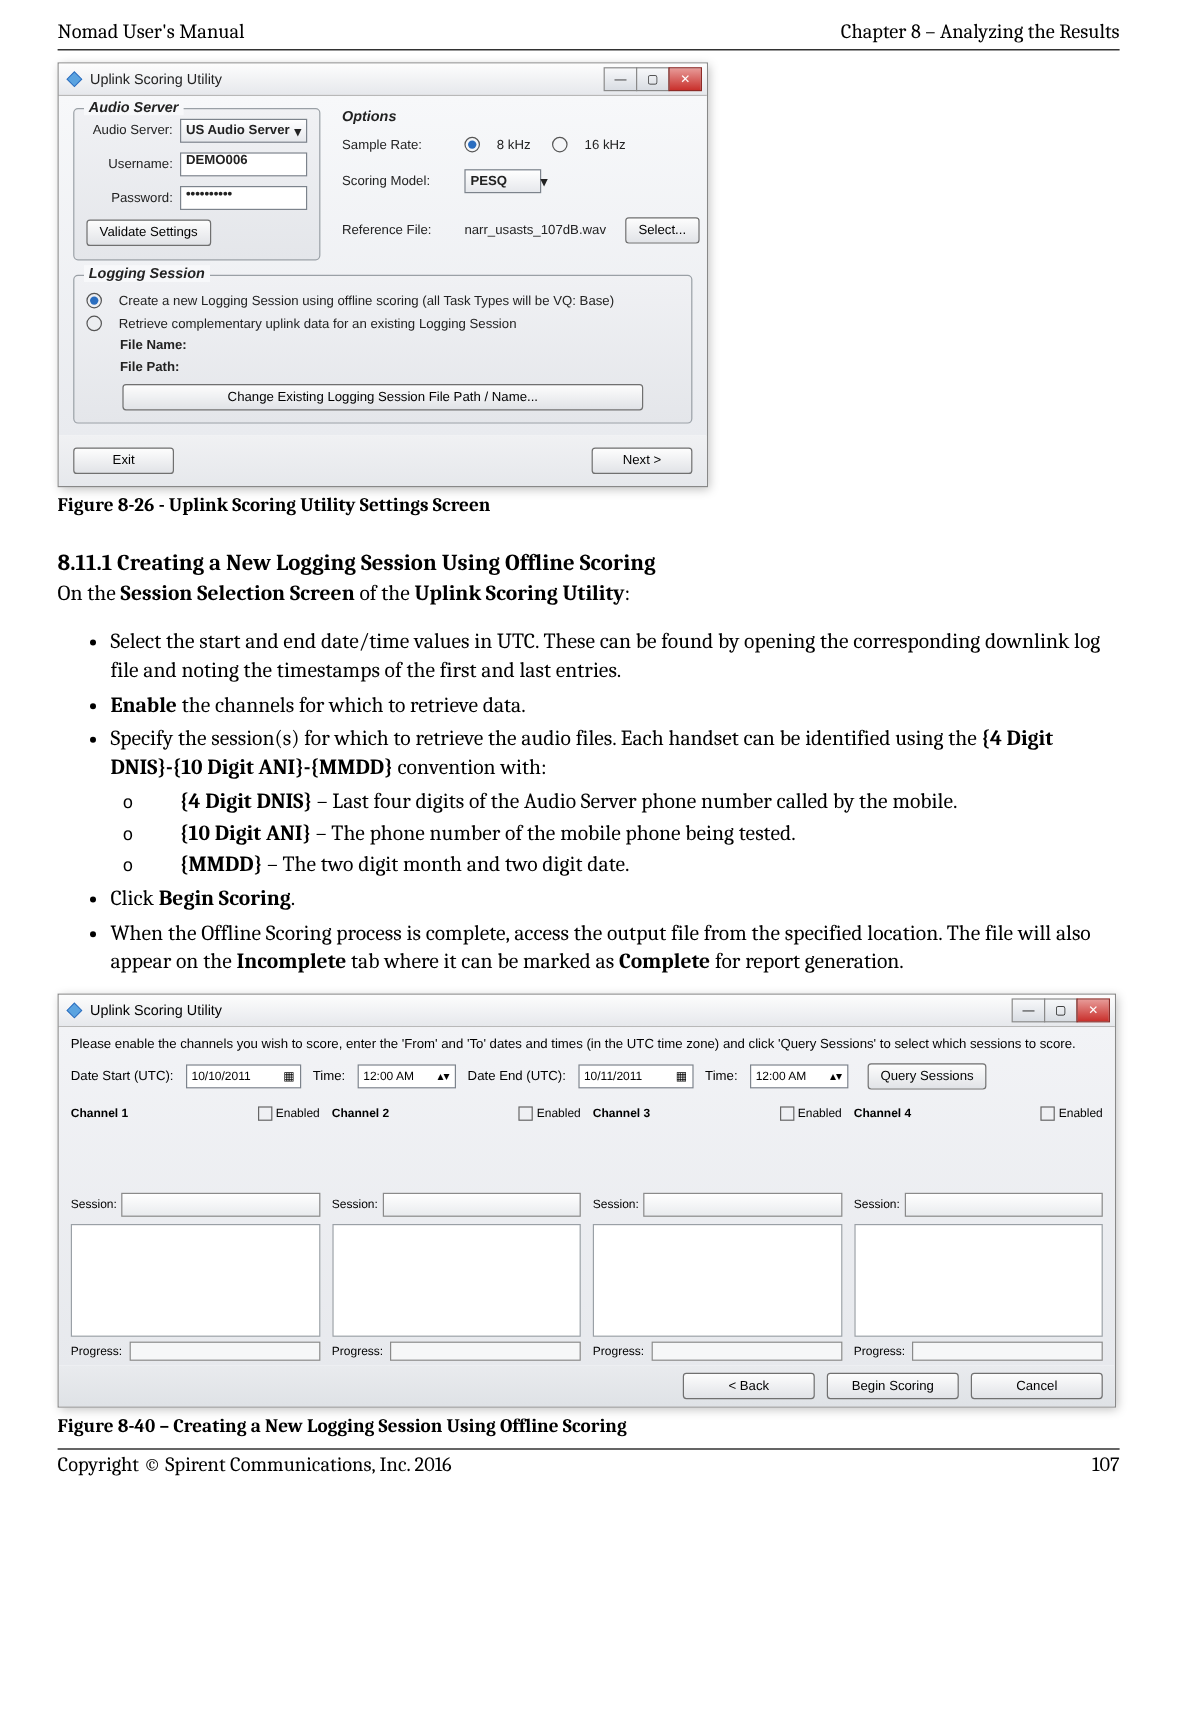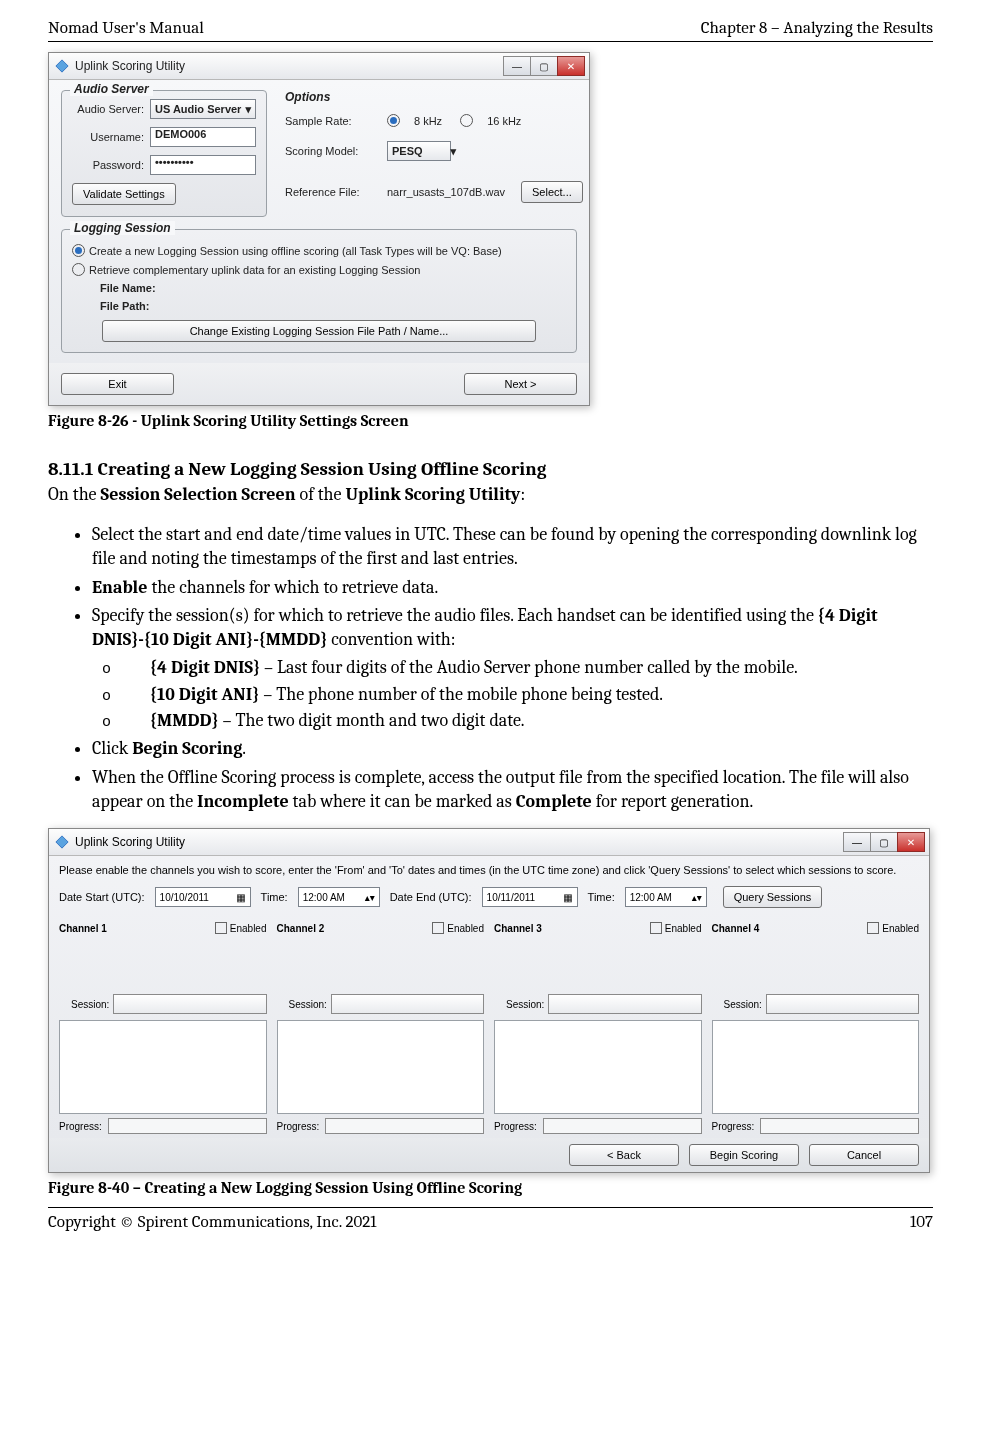--- a/index.html
+++ b/index.html
@@ -159,30 +159,30 @@
     border-radius:3px;
   }
   .radio {
     width:11px;height:11px;border:1px solid #555;border-radius:50%;display:inline-block;vertical-align:middle;margin-right:4px;
     position:relative;
   }
   .radio.checked::after{content:"";position:absolute;inset:2px;border-radius:50%;background:#2a6dbf;}
   .opt-row { display:flex; align-items:center; gap:10px; font-size:11px; margin-bottom:14px;}
   .opt-label { width:92px; }
   .fs-logging { margin-top:12px; }
-  .radio-line { font-size:11px; margin:6px 0; display:flex; align-items:center; gap:0;}
+  .radio-line { font-size:11px; margin:6px 0; display:flex; align-items:center; gap:10px;}
   .kv-row { font-size:11px; margin-left:28px; margin-top:6px;}
   .kv-row .kl { font-weight:bold; display:inline-block; width:68px;}
   .wide-btn {
     display:block;width:88%;margin:8px auto 0;
   }
   .bottom-buttons {
     display:flex; justify-content:space-between; padding:10px 12px; background:linear-gradient(#f0f1f3,#e6e8ec);
   }
-  .bottom-buttons .btn { width:113px; }
+  .bottom-buttons .btn { width:84px; }
 
   
   .ss2 {
     border:1px solid #888;
     width:880px;
     font-family:"Segoe UI",Tahoma,sans-serif;
     font-size:11px;
     box-shadow:2px 2px 8px rgba(0,0,0,.25);
     margin-bottom:4px;
     background:#fff;
@@ -191,21 +191,21 @@
   .ss2 .hint { font-size:11px; margin-bottom:10px; }
   .ss2 .daterow { display:flex; align-items:center; gap:10px; font-size:11px; margin-bottom:14px;}
   .dateinp { border:1px solid #7c838c; background:#fff; height:18px; width:86px; display:inline-flex; align-items:center; padding:0 4px; font-size:10px; justify-content:space-between;}
   .dateinp .cal { font-size:10px; }
   .channels { display:flex; gap:10px; }
   .chan { flex:1; }
   .chan-hd { display:flex; justify-content:space-between; align-items:center; font-size:10px; margin-bottom:4px;gap:16px;}
   .chan-hd .cn { font-weight:bold; }
   .chan-hd .en { display:flex; align-items:center; gap:3px;}
   .cbx { width:10px;height:10px;border:1px solid #666;display:inline-block;}
-  .sess-row { display:flex; align-items:center; gap:4px; font-size:10px; margin:60px 0 6px 12px;}
+  .sess-row { display:flex; align-items:center; gap:4px; font-size:10px; margin:60px 0 6px 0;}
   .sess-sel { flex:1; height:18px; border:1px solid #8a8a8a; background:linear-gradient(#fff,#e9ebee);}
   .listbox { height:92px; border:1px solid #9aa0a6; background:#fff; }
   .prog-row { display:flex; align-items:center; gap:6px; font-size:10px; margin-top:4px;}
   .prog-bar { flex:1; height:14px; border:1px solid #8a8a8a; background:#f6f7f8;}
   .ss2-footer {
     background: linear-gradient(#e9ebee,#dfe2e6);
     padding:6px 10px;
     display:flex; justify-content:flex-end; gap:10px;
   }
   .ss2-footer .btn { width:110px; }
@@ -436,17 +436,17 @@
     <div class="ss2-footer">
       <button class="btn">&lt;  Back</button>
       <button class="btn">Begin Scoring</button>
       <button class="btn">Cancel</button>
     </div>
   </div>
   <div class="fig-caption second">Figure 8-40 – Creating a New Logging Session Using Offline Scoring</div>
 
   <div class="footer-rule"></div>
   <div class="footer-row">
-    <span>Copyright © Spirent Communications, Inc. 2021</span>
+    <span>Copyright © Spirent Communications, Inc. 2016</span>
     <span>107</span>
   </div>
 
 </div>
 
 </body></html>

